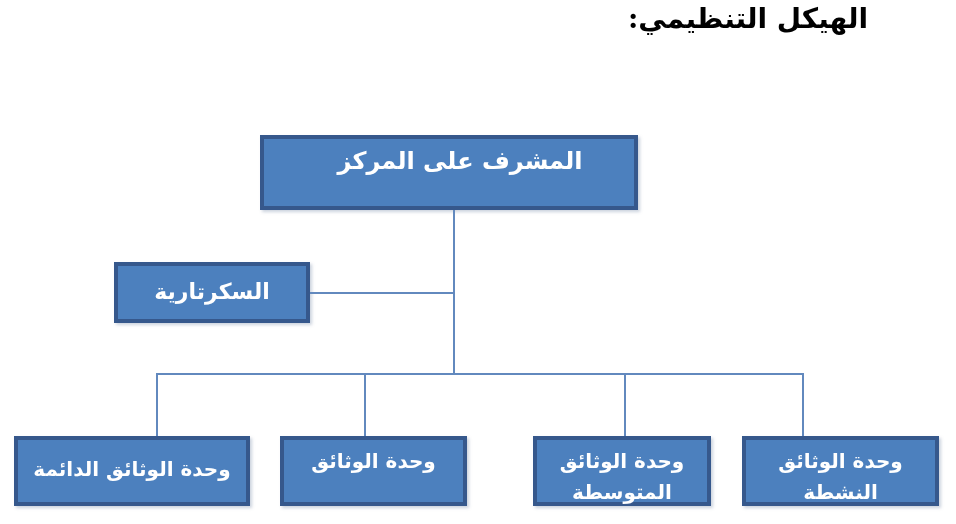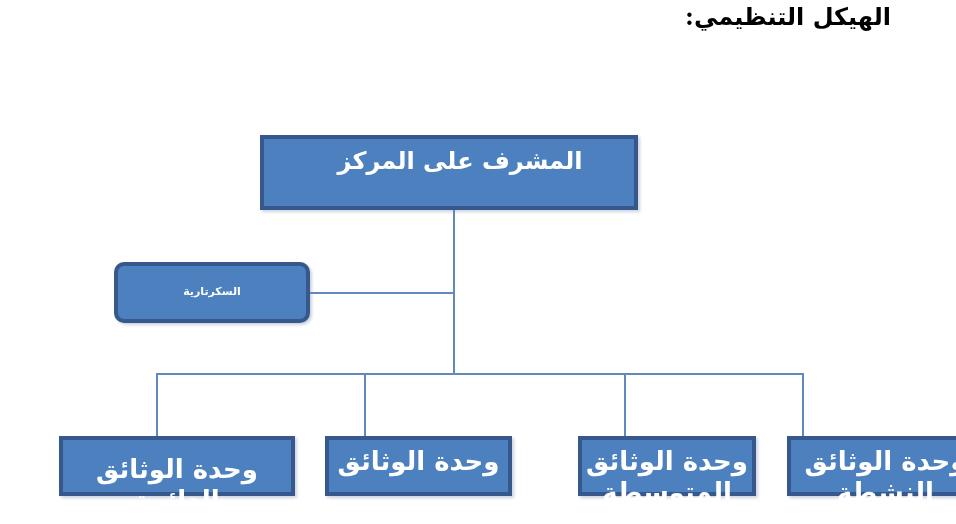--- a/index.html
+++ b/index.html
@@ -20,23 +20,23 @@
     width: 956px;
     height: 524px;
     background: var(--background);
     overflow: hidden;
   }
   .page-title {
     position: absolute;
     top: 2px;
     right: 8px;
     width: 320px;
-    text-align: center;
+    text-align: left;
     font-family: "DejaVu Serif", "DejaVu Sans", serif;
-    font-size: 24px;
+    font-size: 28px;
     font-weight: bold;
     color: var(--title-text);
     direction: rtl;
   }
   .box {
     position: absolute;
     box-sizing: border-box;
     background: var(--box-fill);
     border: 4px solid var(--box-border);
     box-shadow: 2px 2px 3px rgba(110, 130, 160, 0.35);
@@ -52,30 +52,28 @@
   .box-root {
     left: 260px; top: 135px;
     width: 378px; height: 75px;
     font-size: 24px;
     padding-top: 7px;
   }
   .box-root .line { line-height: 30px; padding-left: 22px; }
   .box-secretariat {
     left: 114px; top: 262px;
     width: 196px; height: 61px;
-    font-size: 11px;
+    font-size: 22px;
     padding-top: 10px;
-    border-radius: 10px;
   }
   .box-unit {
     top: 436px;
-    height: 60px;
-    font-size: 26px;
+    height: 70px;
+    font-size: 20px;
     padding-top: 6px;
-    margin-left: 45px;
   }
   .box-unit.single { padding-top: 14px; }
   .box-unit-1 { left: 14px;  width: 236px; }
   .box-unit-2 { left: 280px; width: 187px; }
   .box-unit-3 { left: 533px; width: 178px; }
   .box-unit-4 { left: 742px; width: 197px; }
   .connector {
     position: absolute;
     background: var(--connector);
   }

